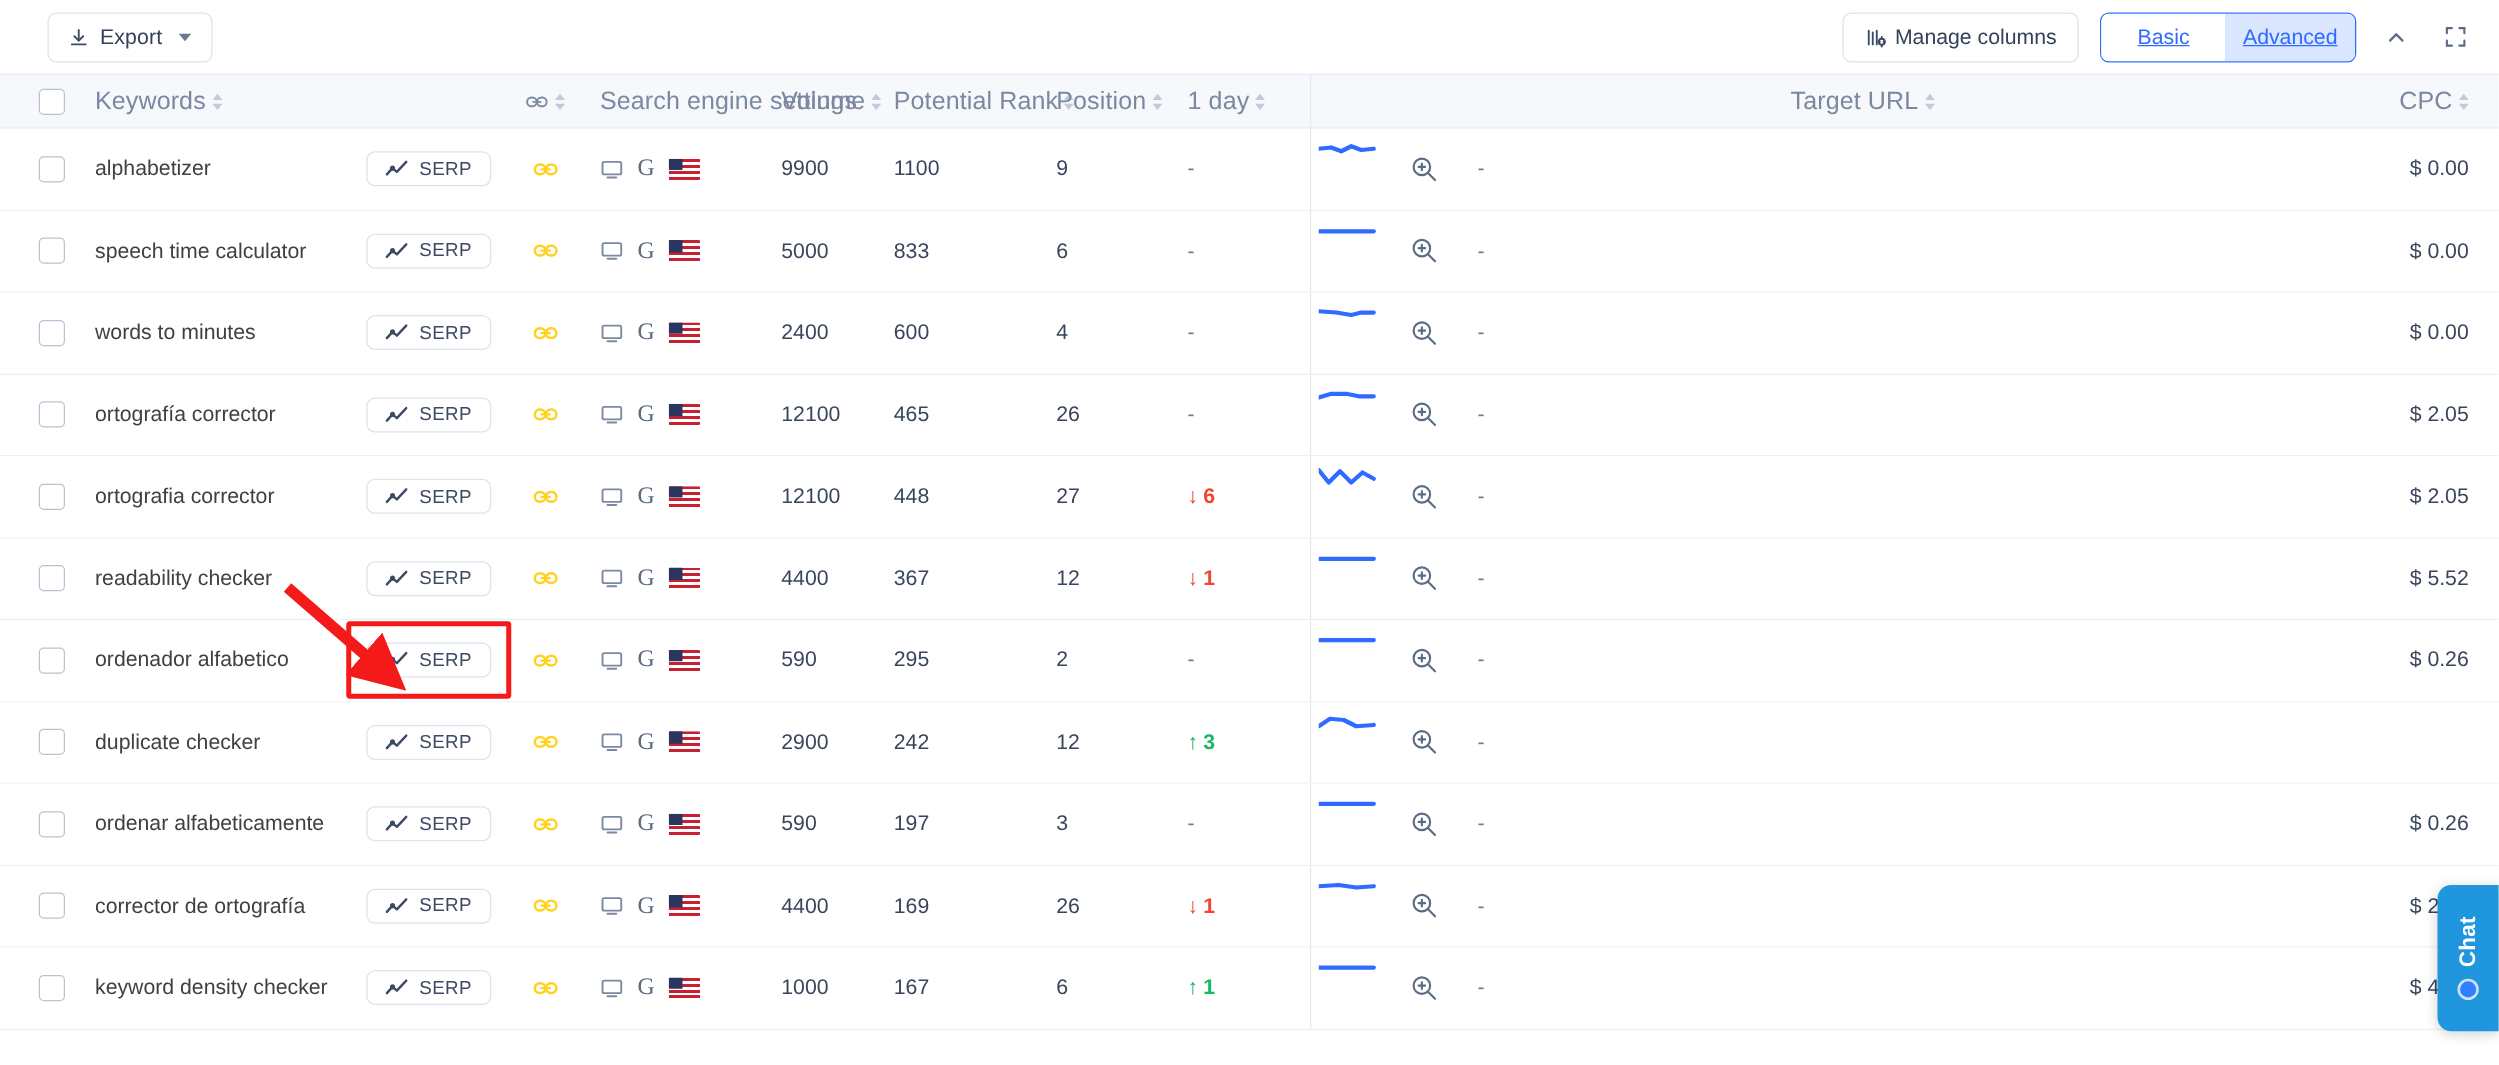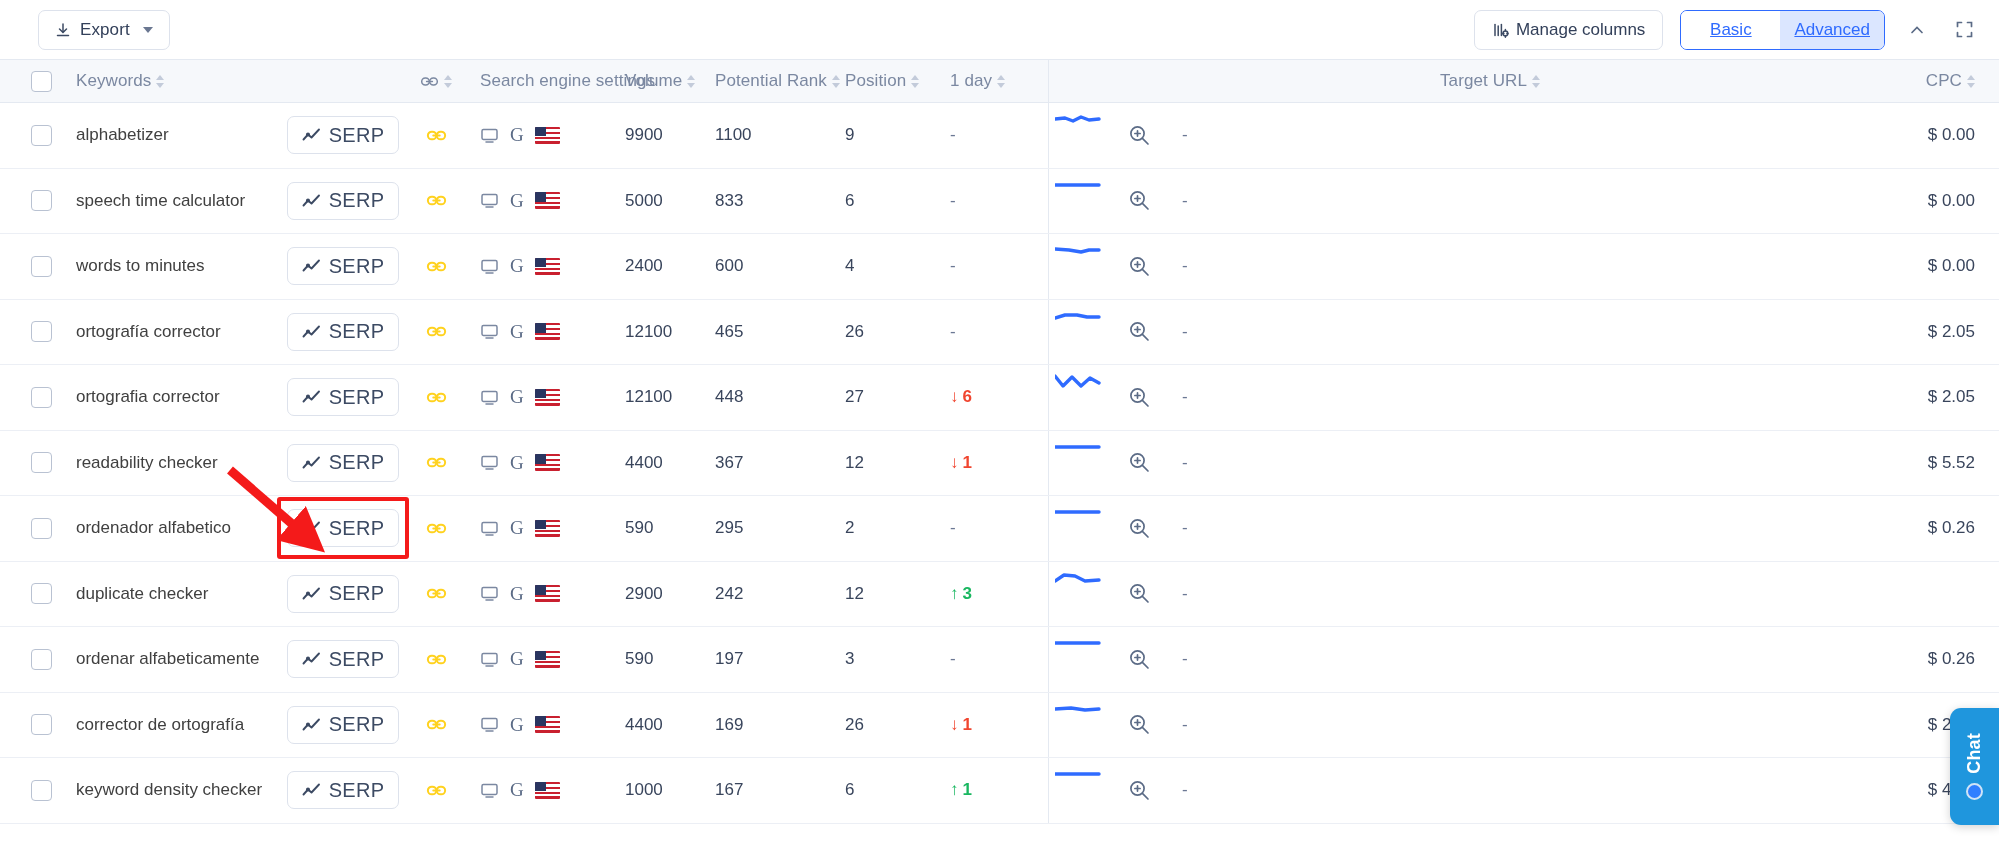--- a/index.html
+++ b/index.html
@@ -85,21 +85,21 @@
   .c-vol     { width: 90px; justify-content: flex-start; padding-left: 12px;}
   .c-pr      { width: 130px; padding-left: 12px; }
   .c-pos     { width: 105px; padding-left: 12px; }
   .c-day     { width: 110px; padding-left: 12px; }
   .c-spark   { width: 60px; justify-content: center; position: relative; }
   .c-zoom    { width: 62px; justify-content: center; }
   .c-turl    { width: 640px; padding-left: 12px; }
   .c-cpc     { flex: 1 1 auto; justify-content: flex-end; padding-right: 24px; }
 
   .th {
-    font-size: 17px; color: #7b88a1; letter-spacing: .1px;
+    font-size: 20px; color: #7b88a1; letter-spacing: .1px;
     display: inline-flex; align-items: center; gap: 5px; white-space: nowrap;
   }
   .sorter { display: inline-flex; flex-direction: column; line-height: 0; color: #c3cbda; }
   .sorter i {
     display: block; width: 0; height: 0;
     border-left: 4px solid transparent; border-right: 4px solid transparent;
   }
   .sorter i.up   { border-bottom: 5px solid currentColor; margin-bottom: 3px; }
   .sorter i.down { border-top: 5px solid currentColor; }
 
@@ -107,24 +107,24 @@
     width: 21px; height: 21px; border: 1.6px solid #b9c2d2;
     border-radius: 4px; background: #fff; display:block;
   }
   .kw { font-size: 17px; color: #404040; white-space: nowrap; }
   .num { font-size: 17px; color: #39455c; white-space: nowrap; }
   .dash { font-size: 17px; color: #6b7894; }
   .cpc { font-size: 17px; color: #39455c; }
 
   .serp-btn {
     display: inline-flex; align-items: center; gap: 8px;
-    height: 38px; padding: 0 14px;
+    height: 28px; padding: 0 14px;
     border: 1px solid #dde2ec; border-radius: 7px;
     background: #fff; color: #3c4a63;
-    font-size: 20px; letter-spacing: .3px; justify-content: space-between;
+    font-size: 15px; letter-spacing: .3px; justify-content: space-between;
   }
   .link-icon { color: #ffd21f; display: flex; }
 
   .ses { display: flex; align-items: center; gap: 11px; }
   .ses .mon { color: #7b88a1; display: flex; }
   .ses .g { font-size: 19px; color: #5b6b86; font-family: "Liberation Serif", serif; }
   .flag {
     width: 25px; height: 17px; position: relative; overflow: hidden;
     border-radius: 1px; background: #ffffff;
   }

